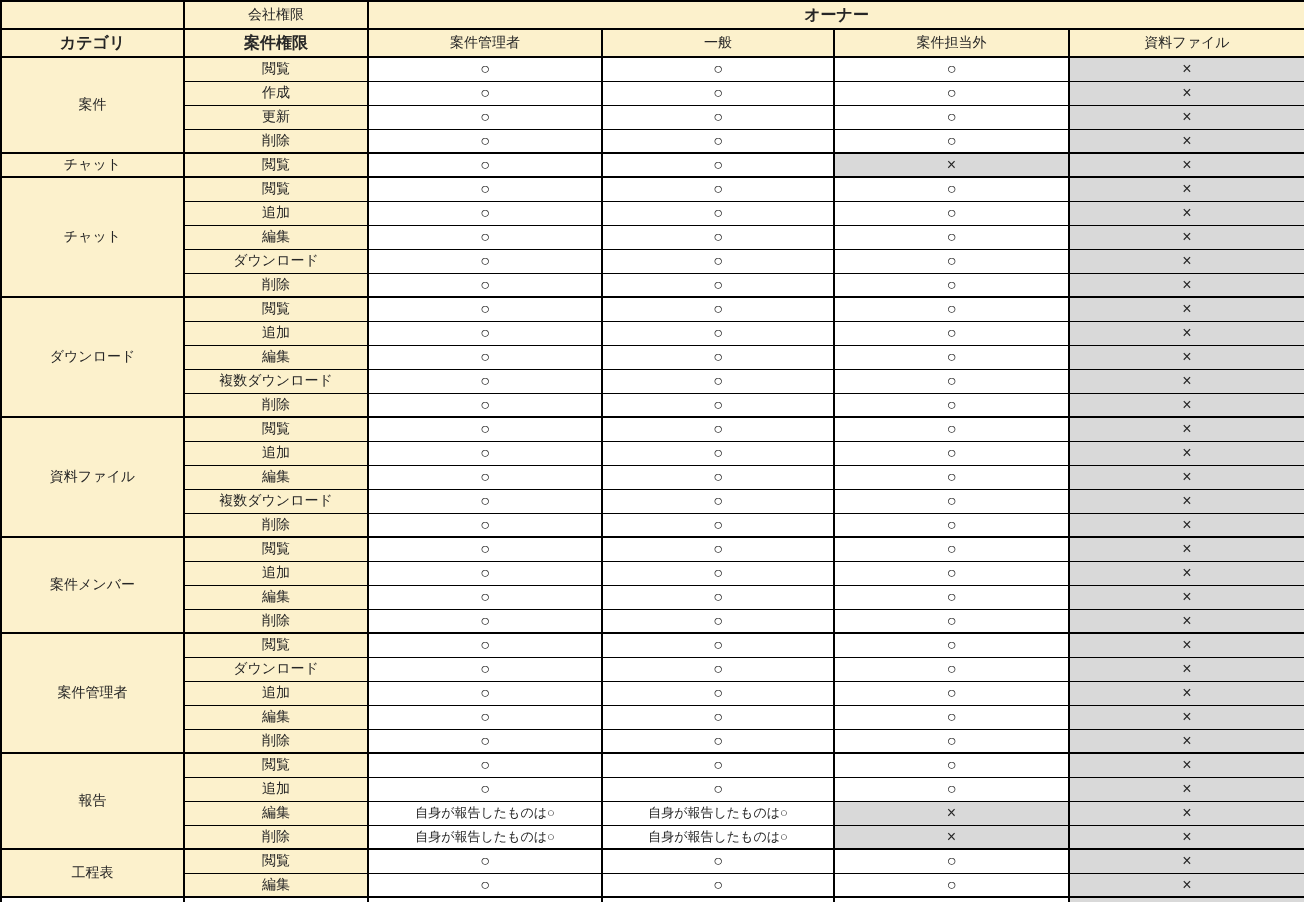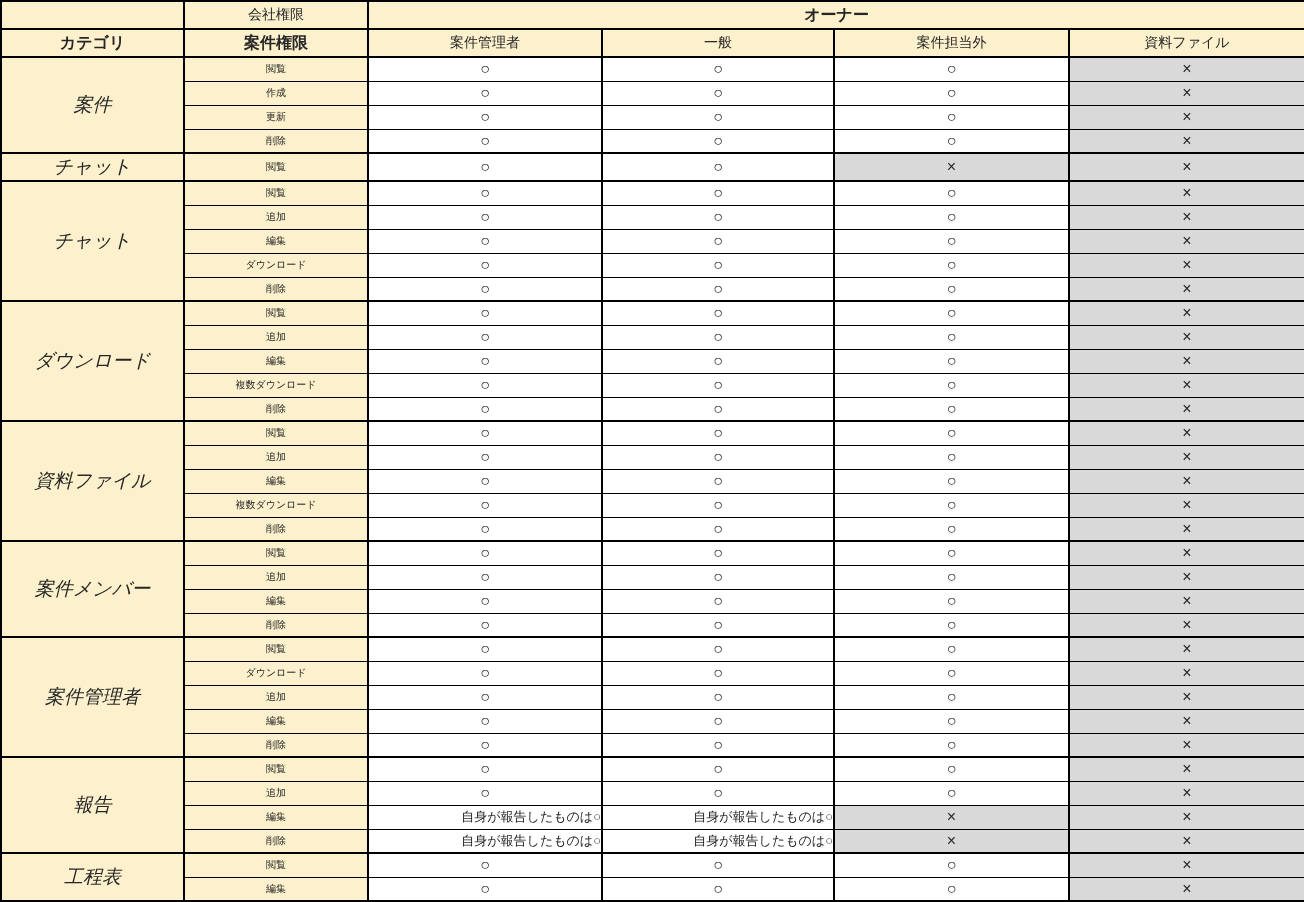--- a/index.html
+++ b/index.html
@@ -28,24 +28,24 @@
     overflow: hidden;
   }
   thead tr { height: 28px; }
   thead th { border-bottom: 2px solid #000; }
   tbody { border-top: 2px solid #000; }
   tbody tr { height: 24px; }
   .beige { background: #FCF1CC; margin-left: 44px; }
   .gray  { background: #D9D9D9; }
   .big   { font-size: 16px; font-weight: bold; }
   .reg   { font-size: 14px; }
-  .cat   { font-size: 19px; font-style: italic; }
-  .perm  { font-size: 10px; }
+  .cat   { font-size: 14px; }
+  .perm  { font-size: 14px; }
   td.mark { font-size: 16px; }
-  td.own  { font-size: 13px; text-align: right; }
+  td.own  { font-size: 13px; }
   
   .bleed { display: flex; height: 4px; width: 1304px; background: #fff; }
   .bleed > div { height: 100%; border-left: 2px solid #000; }
   .bleed > .s1 { width: 183px; }
   .bleed > .s2 { width: 184px; }
   .bleed > .s3 { width: 234px; }
   .bleed > .s4 { width: 232px; }
   .bleed > .s5 { width: 235px; }
   .bleed > .s6 { width: 236px; background: #D9D9D9; }
 </style>

